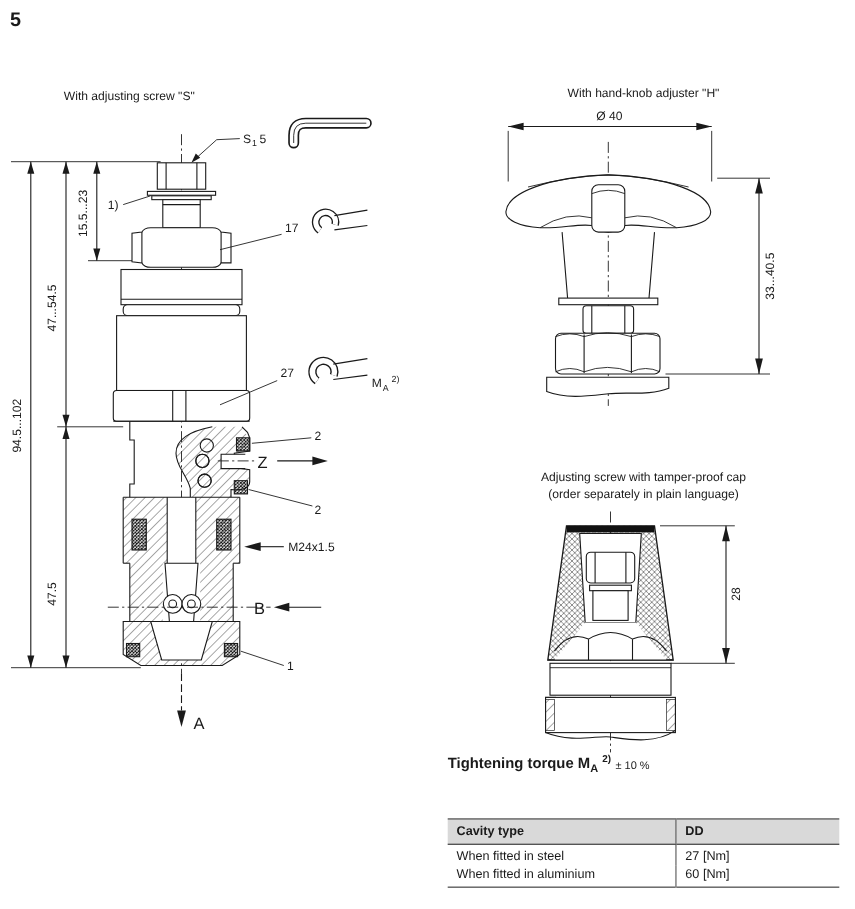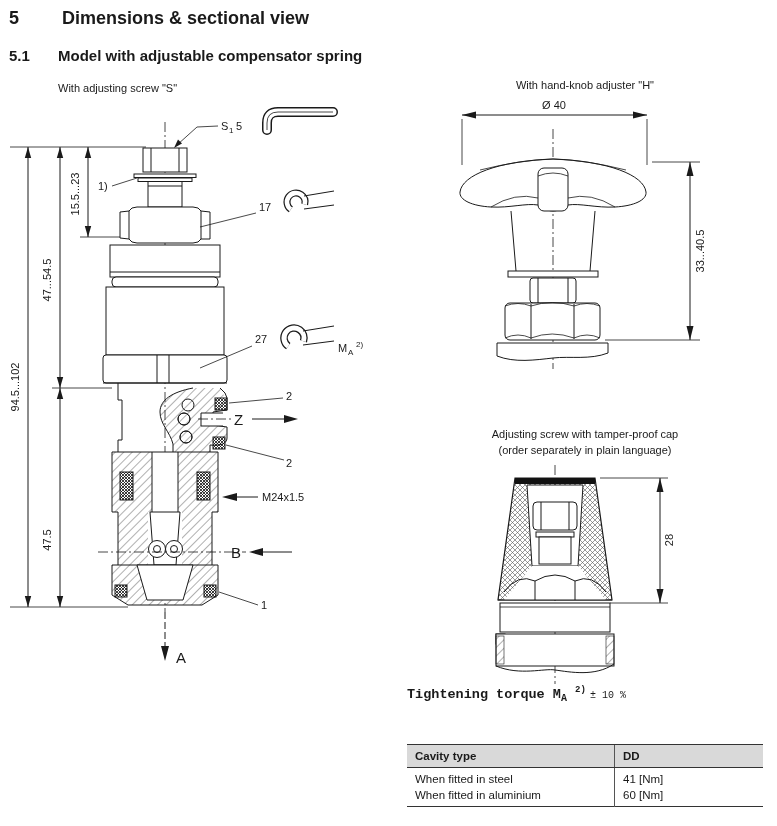--- a/index.html
+++ b/index.html
@@ -14,21 +14,21 @@
   svg{position:absolute;overflow:visible;}
   svg text{font-family:"Liberation Sans","DejaVu Sans",sans-serif;font-size:11px;fill:#1a1a1a;}
   svg .big{font-size:15px;}
   svg .small{font-size:8px;}
   .ln{stroke:#1a1a1a;stroke-width:1;fill:none;}
   .thin{stroke:#1a1a1a;stroke-width:0.8;fill:none;}
   .cl{stroke:#1a1a1a;stroke-width:0.8;fill:none;stroke-dasharray:10 3 2 3;}
   .arr{fill:#1a1a1a;stroke:none;}
   .wh{fill:#fff;stroke:#1a1a1a;stroke-width:1;}
   .whn{fill:#fff;stroke:none;}
-  #torque-title{position:absolute;left:407px;top:685px;font-size:13.5px;font-weight:bold;font-family:Liberation Mono, monospace;}
+  #torque-title{position:absolute;left:407px;top:685px;font-size:13.5px;font-weight:bold;}
   #torque-title sub{font-size:10px;}
   #torque-title sup{font-size:9px;}
   #torque-title .tol{font-size:10px;font-weight:normal;margin-left:4px;}
   table{position:absolute;left:407px;top:744px;width:356px;border-collapse:collapse;
         font-size:11.5px;border-bottom:1.6px solid #333;}
   thead th{background:#d9d9d9;border-top:1.6px solid #333;border-bottom:1.6px solid #333;
         font-weight:bold;padding:5px 8px;}
   th.c1{text-align:left;width:191px;}
   .c2{border-left:1px solid #555;text-align:left;}
   tbody td{padding:2px 8px;}
@@ -49,25 +49,20 @@
         <path d="M0,3 L3,0 M0,0 L3,3" stroke="#111" stroke-width="0.8"></path>
       </pattern>
       <pattern id="diamond" width="5" height="5" patternUnits="userSpaceOnUse">
         <path d="M0,5 L5,0 M0,0 L5,5" stroke="#555" stroke-width="0.6"></path>
       </pattern>
     </defs>
   </svg>
 
   <div class="h1">
     <span class="num">5</span>
-    <span>Dimensions &amp; sectional view</span>
-  </div>
-  <div class="h2">
-    <span class="num">5.1</span>
-    <span>Model with adjustable compensator spring</span>
   </div>
 
   <div class="drawtitle" style="left:58px;top:82px;">With adjusting screw "S"</div>
   <div class="drawtitle center" style="left:420px;top:79px;width:330px;">With hand-knob adjuster "H"</div>
   <div class="drawtitle center" style="left:420px;top:428px;width:330px;">Adjusting screw with tamper-proof cap</div>
   <div class="drawtitle center" style="left:420px;top:444px;width:330px;">(order separately in plain language)</div>
 
   <svg style="left:0;top:100px;" width="400" height="600" viewBox="0 0 400 600">
 
     <line class="cl" x1="165" y1="22" x2="165" y2="512"></line>
@@ -339,21 +334,21 @@
   <table>
     <thead>
       <tr>
         <th class="c1">Cavity type</th>
         <th class="c2">DD</th>
       </tr>
     </thead>
     <tbody>
       <tr>
         <td>When fitted in steel</td>
-        <td class="c2">41 [Nm]</td>
+        <td class="c2">27 [Nm]</td>
       </tr>
       <tr>
         <td>When fitted in aluminium</td>
         <td class="c2">60 [Nm]</td>
       </tr>
     </tbody>
   </table>
 
 </div>
 

